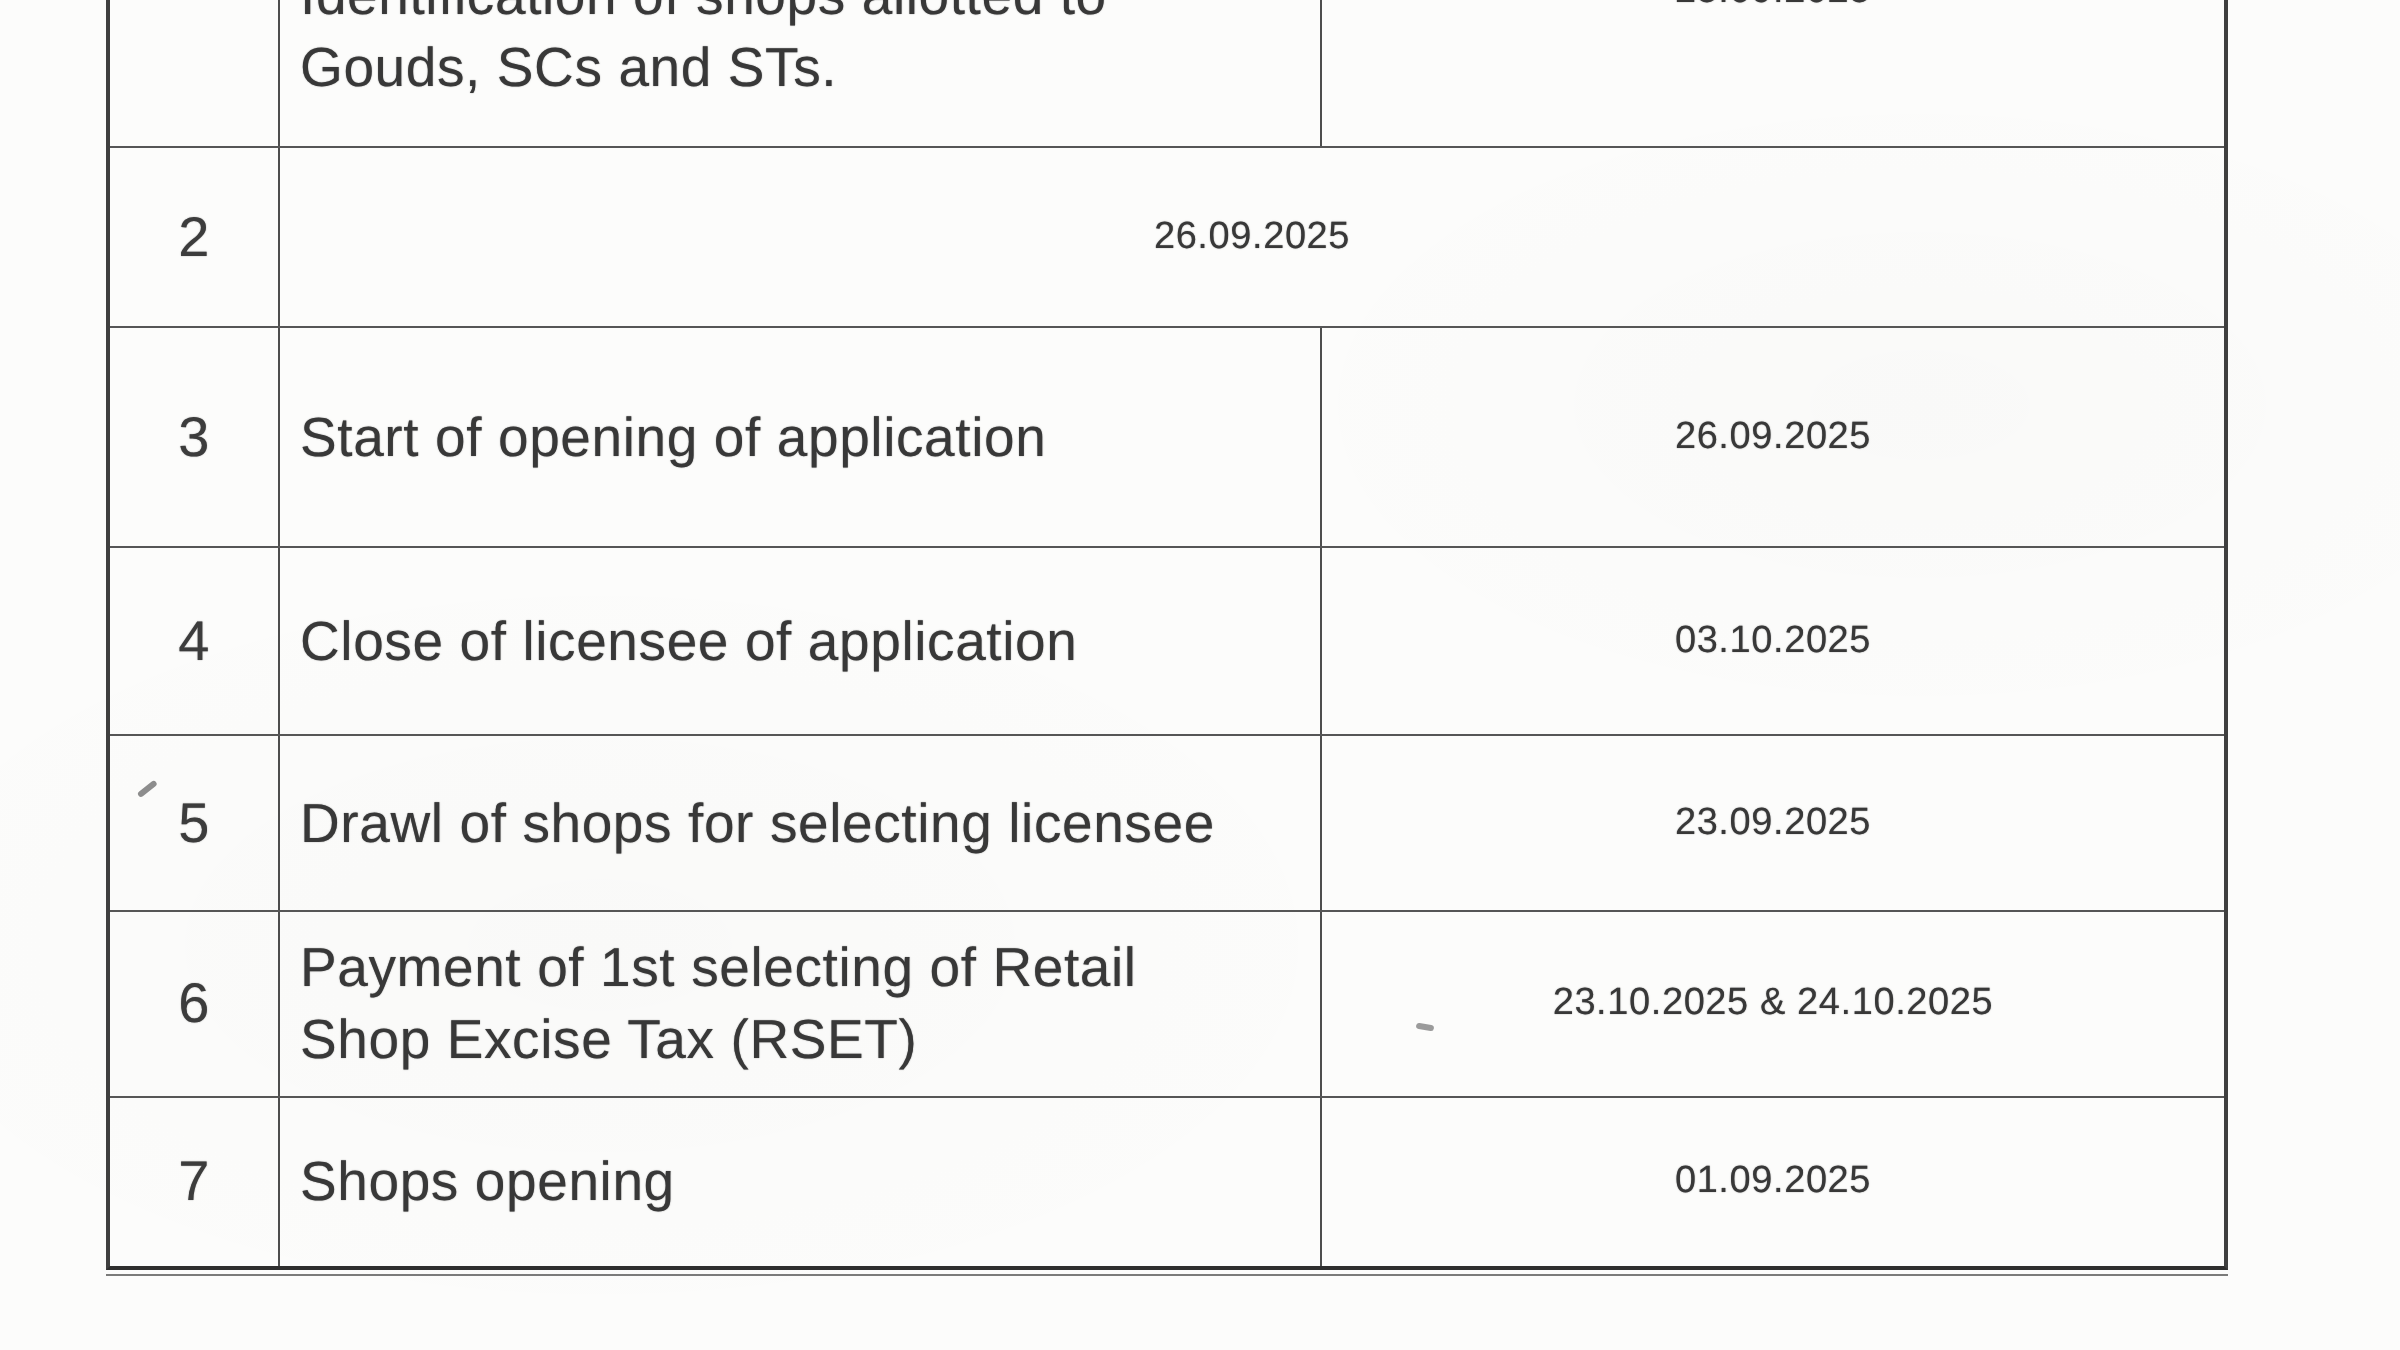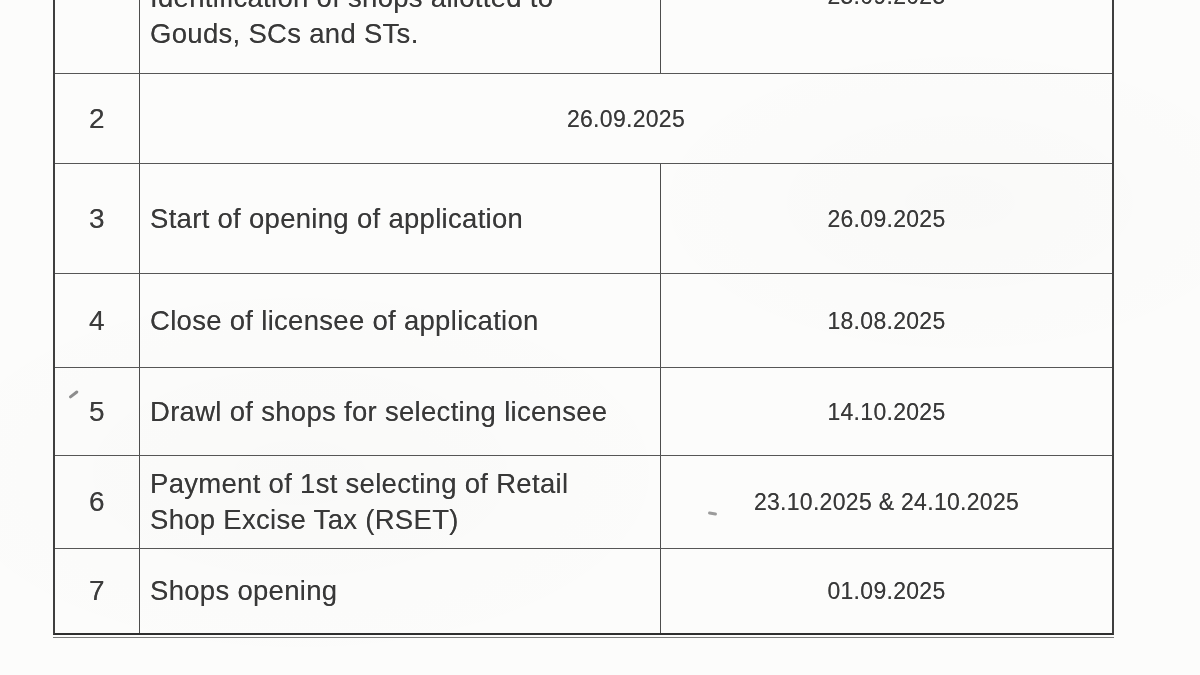--- a/index.html
+++ b/index.html
@@ -73,21 +73,21 @@
     padding-left: 10px;
     padding-right: 36px;
     border-right: 1.5px solid #4d4d4d;
     font-size: 27.5px;
     line-height: 36px;
     color: #383838;
   }
   .cell.date {
     flex: 1;
     justify-content: center;
-    font-size: 23px;
+    font-size: 19px;
     line-height: 36px;
     color: #383838;
   }
 
   
   .r1 .num  { align-items: flex-start; padding-top: 12px; line-height: 36px; }
   .r1 .date { align-items: flex-start; padding-top: 20px; }
 
   
   .artifact { position: absolute; pointer-events: none; }
@@ -126,27 +126,27 @@
 
     <div class="row r3">
       <div class="cell num">3</div>
       <div class="cell activity">Start of opening of application</div>
       <div class="cell date">26.09.2025</div>
     </div>
 
     <div class="row r4">
       <div class="cell num">4</div>
       <div class="cell activity">Close of licensee of application</div>
-      <div class="cell date">18.08.2025</div>
+      <div class="cell date">03.10.2025</div>
     </div>
 
     <div class="row r5">
       <div class="cell num">5</div>
       <div class="cell activity">Drawl of shops for selecting licensee</div>
-      <div class="cell date">14.10.2025</div>
+      <div class="cell date">23.09.2025</div>
     </div>
 
     <div class="row r6">
       <div class="cell num">6</div>
       <div class="cell activity">Payment of 1st selecting of Retail Shop Excise Tax (RSET)</div>
       <div class="cell date">23.10.2025 &amp; 24.10.2025</div>
     </div>
 
     <div class="row r7">
       <div class="cell num">7</div>

